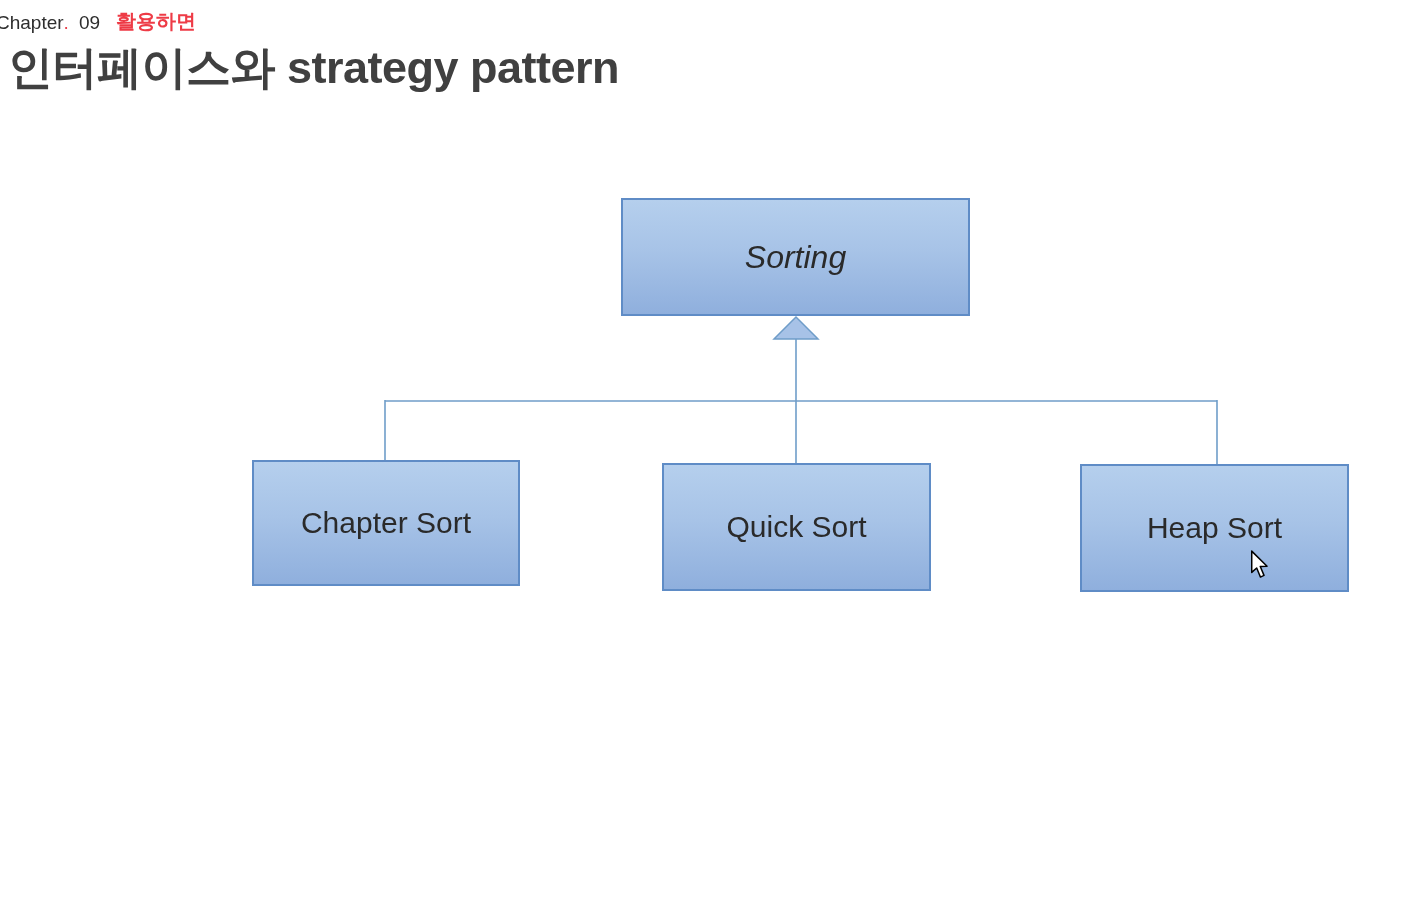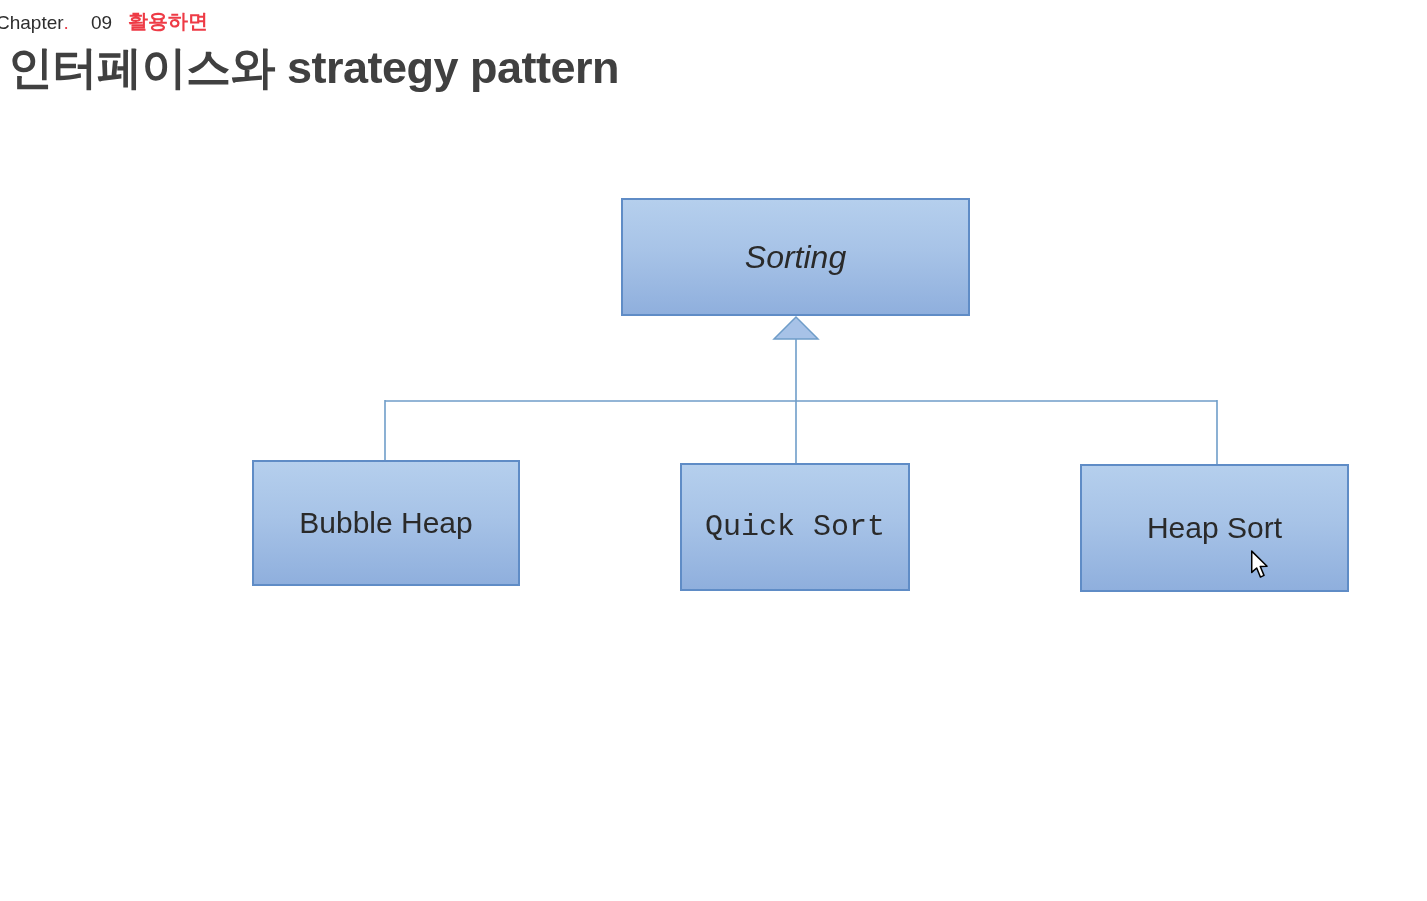--- a/index.html
+++ b/index.html
@@ -15,21 +15,21 @@
   .chapter-line {
     position: absolute;
     left: -4px;
     top: 9px;
     font-size: 19px;
     color: #2e2e2e;
     white-space: nowrap;
     display: flex;
     align-items: baseline;
   }
-  .chapter-line .num { margin-left: 22px; text-align: center; }
+  .chapter-line .num { margin-left: 10px; text-align: center; }
   .chapter-line .dot { color: #e8404b; }
   .chapter-topic {
     margin-left: 16px;
     color: #ee3b46;
     font-weight: 700;
     font-size: 20px;
     position: relative;
     top: -1px;
   }
   .page-title {
@@ -60,21 +60,21 @@
     color: #2a2a2a;
     text-align: right;
   }
   .node-box.parent {
     left: 621px; top: 198px; width: 349px; height: 118px;
     font-size: 32px;
     font-style: italic;
   }
   .node-box.child { font-size: 30px; }
   .node-box.child-0 { left: 252px;  top: 460px; width: 268px; height: 126px; }
-  .node-box.child-1 { left: 680px;  top: 463px; width: 230px; height: 128px; font-family: Liberation Mono, monospace; }
+  .node-box.child-1 { left: 662px;  top: 463px; width: 269px; height: 128px; }
   .node-box.child-2 { left: 1080px; top: 464px; width: 269px; height: 128px; }
 
   
   .caption {
     position: absolute;
     left: 303px;
     top: 736px;
     font-size: 44px;
     line-height: 61px;
     color: #030303;
@@ -108,21 +108,21 @@
   <line x1="796" y1="339" x2="796" y2="463" stroke="#6f9dc9" stroke-width="1.6"></line>
   <line x1="385" y1="401" x2="1217" y2="401" stroke="#6f9dc9" stroke-width="1.6"></line>
   <line x1="385" y1="400" x2="385" y2="460" stroke="#6f9dc9" stroke-width="1.6"></line>
   <line x1="1217" y1="400" x2="1217" y2="464" stroke="#6f9dc9" stroke-width="1.6"></line>
 </svg>
 
 <div class="node-box parent">
   <span>Sorting</span>
 </div>
 <div class="node-box child child-0">
-  <span>Bubble Heap</span>
+  <span>Chapter Sort</span>
 </div>
 <div class="node-box child child-1">
   <span>Quick Sort</span>
 </div>
 <div class="node-box child child-2">
   <span>Heap Sort</span>
 </div>
 
 <div class="caption">
 </div>

